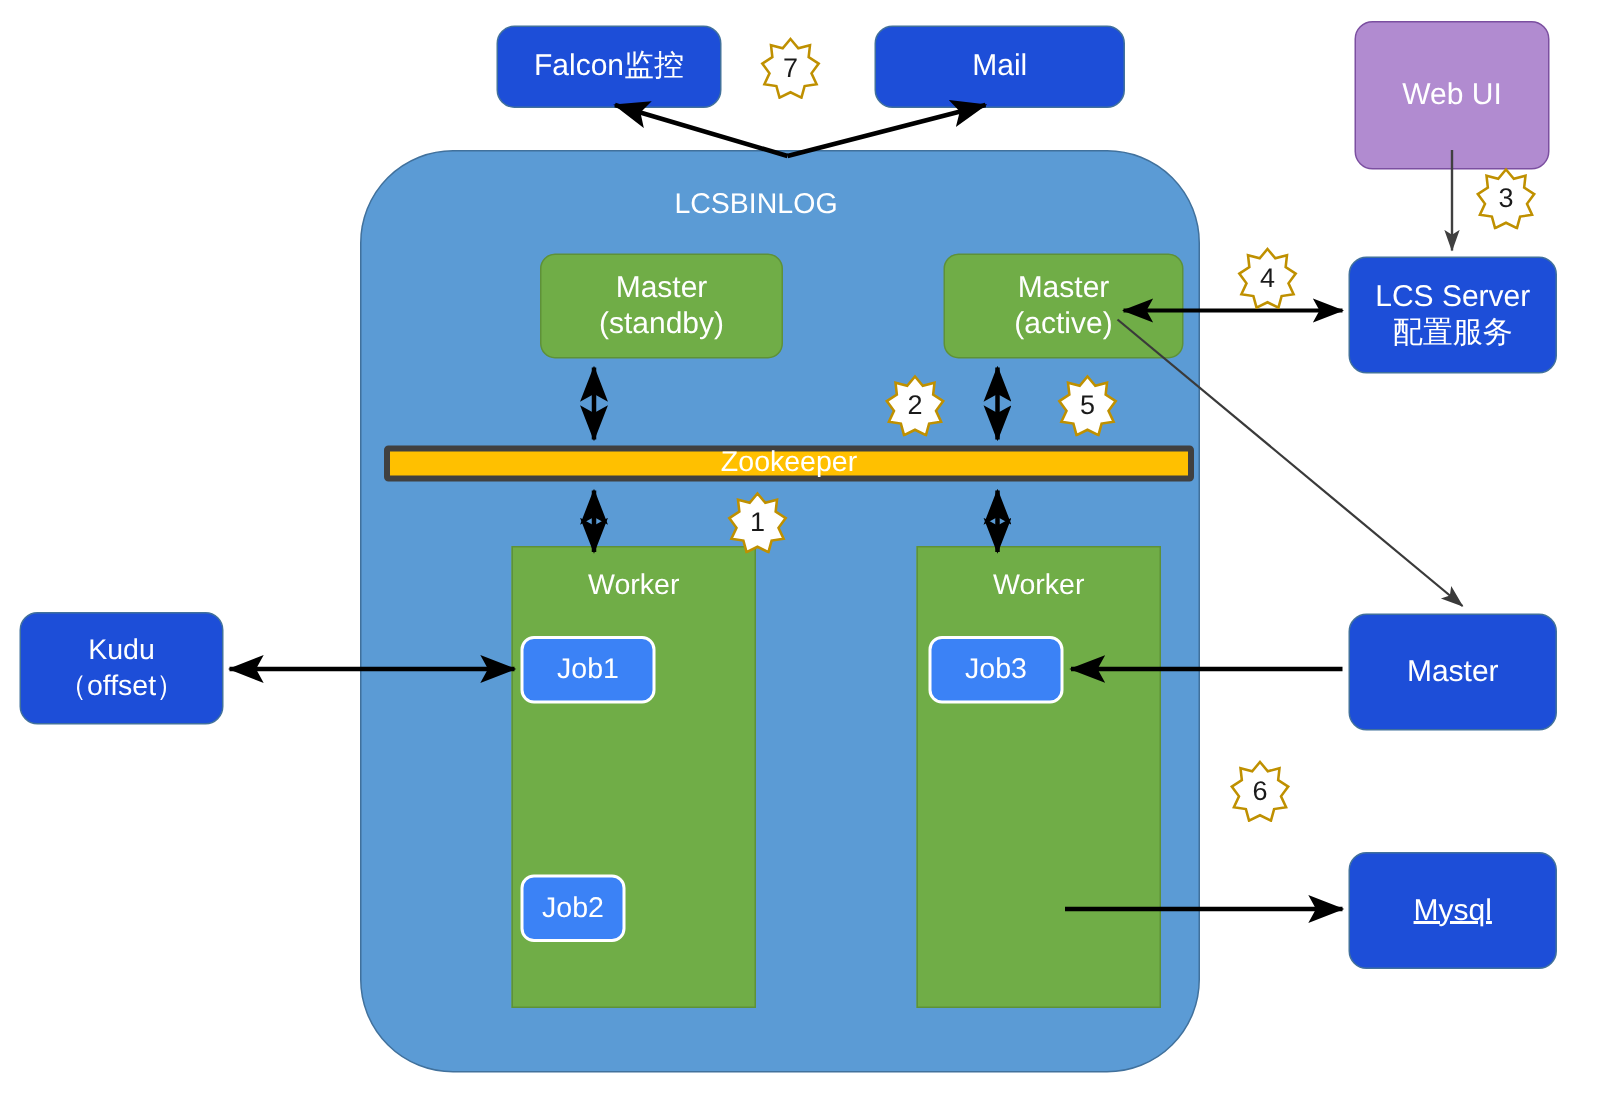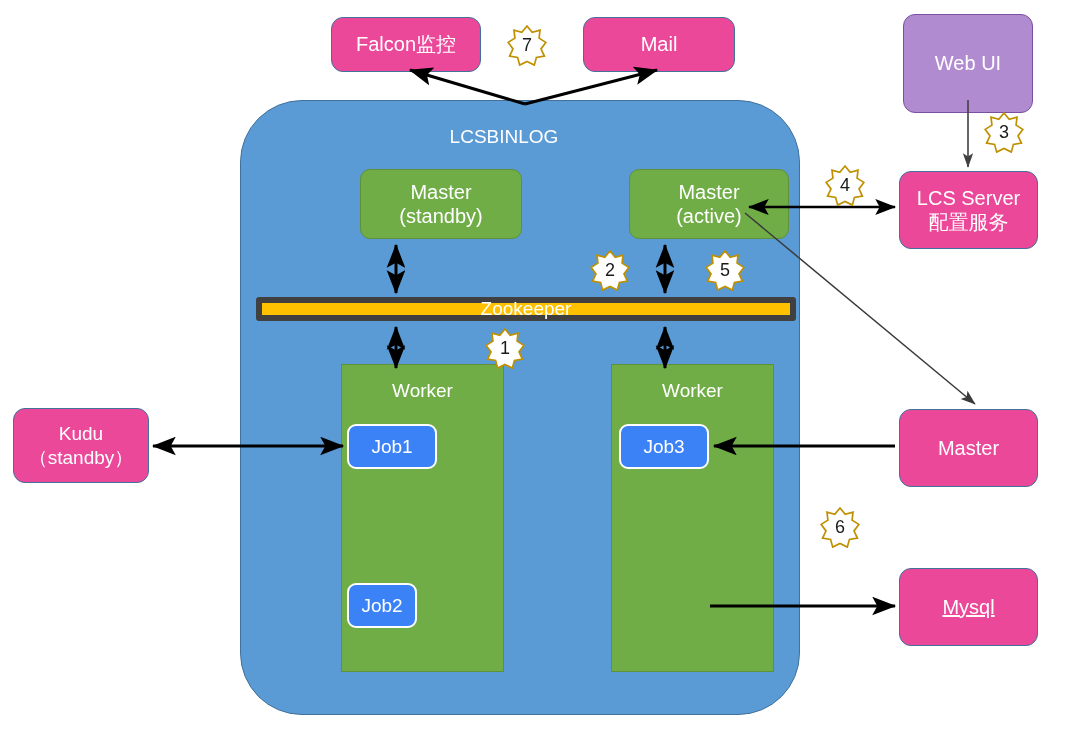--- a/index.html
+++ b/index.html
@@ -20,21 +20,21 @@
     flex-direction:column;
     align-items:center;
     justify-content:center;
     text-align:center;
     color:#ffffff;
     line-height:1.22;
     white-space:pre-line;
   }
 
   .blue{
-    background:#ec4899;
+    background:#1d4ed8;
     border:1px solid #41719C;
     border-radius:12px;
     font-size:20px;
   }
   .purple{
     background:#B18BD0;
     border:1px solid #7B4FA0;
     border-radius:12px;
     font-size:20px;
   }
@@ -54,21 +54,21 @@
     margin-left:25px;
   }
   .orange{
     background:#3b82f6;
     border:2.5px solid #ffffff;
     border-radius:9px;
     font-size:19px;
   }
   .amber{
     background:#FFC000;
-    border:6px solid #404040;
+    border:4px solid #404040;
     border-radius:3px;
     font-size:19px;
   }
 
   
   #lcsbinlog{
     position:absolute;
     left:240px;top:100px;width:560px;height:615px;
     background:#5B9BD5;
     border:1px solid #41719C;
@@ -112,21 +112,21 @@
 
 <div id="stage">
 
   <div id="lcsbinlog"></div>
   <div id="lcsbinlog-title">LCSBINLOG</div>
 
   <div class="node blue" style="left:331px;top:17px;width:150px;height:55px;">
     <span>Falcon监控</span>
   </div>
 
-  <div class="node blue" style="left:583px;top:17px;width:152px;height:55px;">
+  <div class="node blue" style="left:583px;top:17px;width:167px;height:55px;">
     <span>Mail</span>
   </div>
 
   <div class="node purple" style="left:903px;top:14px;width:130px;height:99px;">
     <span>Web UI</span>
   </div>
 
   <div class="node blue" style="left:899px;top:171px;width:139px;height:78px;">
     <span>LCS Server
 配置服务</span>
@@ -135,21 +135,21 @@
   <div class="node blue" style="left:899px;top:409px;width:139px;height:78px;">
     <span>Master</span>
   </div>
 
   <div class="node blue" style="left:899px;top:568px;width:139px;height:78px;text-decoration:underline;">
     <span>Mysql</span>
   </div>
 
   <div class="node blue" style="left:13px;top:408px;width:136px;height:75px;font-size:19px;">
     <span>Kudu
-（standby）</span>
+（offset）</span>
   </div>
 
   <div class="node green" style="left:316px;top:169px;width:162px;height:70px;">
     <span>Master
 (standby)</span>
   </div>
 
   <div class="node green" style="left:585px;top:169px;width:160px;height:70px;">
     <span>Master
 (active)</span>

